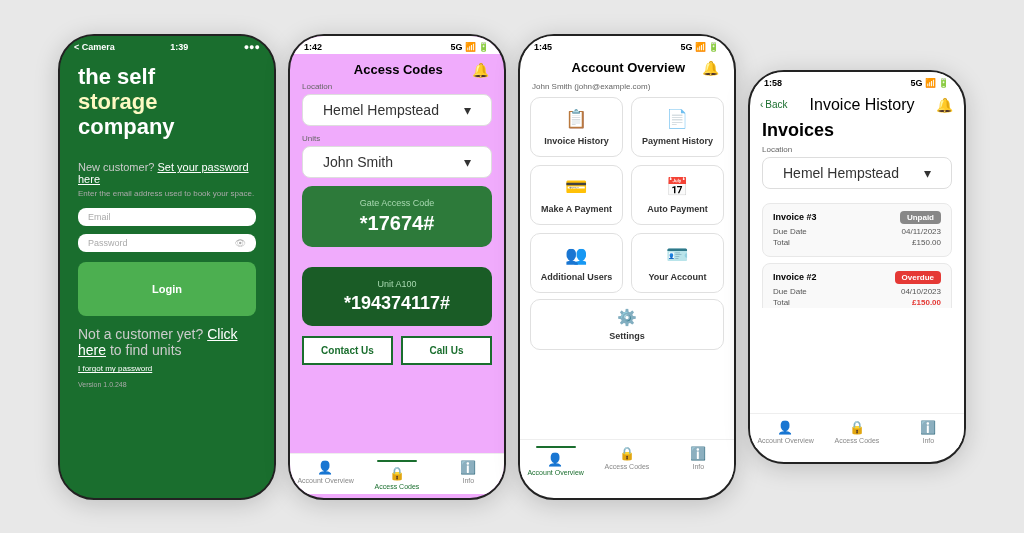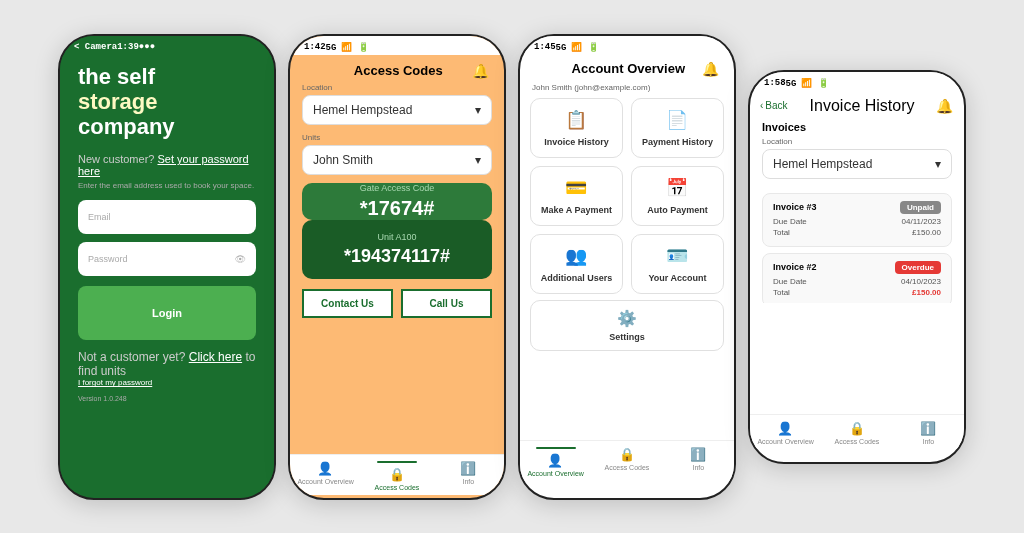--- a/index.html
+++ b/index.html
@@ -21,73 +21,73 @@
     }
     .phone {
       background: #fff;
       border-radius: 36px;
       overflow: hidden;
       box-shadow: 0 4px 24px rgba(0,0,0,0.18);
       position: relative;
       border: 2px solid #222;
     }
     .phone-screen-1 { width: 218px; height: 466px; background: #1a6e2e; }
-    .phone-screen-2 { width: 218px; height: 466px; background: #fdba74; }
+    .phone-screen-2 { width: 218px; height: 466px; background: #f0abfc; }
     .phone-screen-3 { width: 218px; height: 466px; background: #fff; }
     .phone-screen-4 { width: 218px; height: 394px; background: #fff; }
 
     
     .status-bar {
       display: flex;
+      justify-content: space-between;
       align-items: center;
       padding: 6px 14px 2px;
       font-size: 9px;
       font-weight: 600;
-      font-family: Liberation Mono, monospace;
     }
     .status-bar-light { color: #fff; background: #1a6e2e; }
     .status-bar-dark { color: #000; background: #fff; }
 
     
     .screen1-content {
       background: #1a6e2e;
       height: calc(100% - 24px);
       padding: 10px 18px;
       display: flex;
       flex-direction: column;
     }
-    .logo-area { margin-bottom: 14px; }
+    .logo-area { margin-bottom: 22px; }
     .logo-text { color: #fff; font-size: 22px; font-weight: 700; line-height: 1.15; }
     .logo-text .storage { color: #fef9c3; }
     .new-customer { font-size: 11px; color: #ccc; margin-bottom: 4px; }
     .new-customer a { color: #fff; text-decoration: underline; }
     .enter-email { font-size: 8px; color: #aaa; margin-bottom: 10px; }
     .input-field {
       background: #fff;
       border-radius: 8px;
-      padding: 12px 10px;
+      padding: 4px 10px;
       margin-bottom: 8px;
       font-size: 9px;
       color: #aaa;
       display: flex;
       justify-content: space-between;
       align-items: center;
     }
     .login-btn {
       background: #4caf50;
       border-radius: 8px;
       color: #fff;
       text-align: center;
       padding: 21px;
       font-size: 11px;
       font-weight: 600;
       margin-bottom: 10px;
       margin-top: 2px;
     }
-    .not-customer { font-size: 12px; color: #ccc; }
+    .not-customer { font-size: 14px; color: #ccc; margin-bottom: 6px; }
     .not-customer a { color: #fff; text-decoration: underline; }
     .forgot-pw { font-size: 8px; color: #fff; text-decoration: underline; margin-bottom: 8px; }
     .version { font-size: 7px; color: #aaa; }
 
     
     .screen2-header {
       text-align: center;
       font-size: 13px;
       font-weight: 700;
       padding: 6px 0 4px;
@@ -95,34 +95,35 @@
       display: flex;
       justify-content: space-between;
       align-items: center;
       padding: 8px 14px 4px;
     }
     .bell-icon { font-size: 14px; }
     .label-text { font-size: 8px; color: #666; margin-bottom: 3px; }
     .dropdown {
       border: 1px solid #ddd;
       border-radius: 8px;
-      padding: 7px 10px;
-      font-size: 12px;
+      padding: 7px 20px;
+      font-size: 14px;
       color: #333;
       display: flex;
       justify-content: space-between;
       align-items: center;
       margin-bottom: 8px;
       background: #fff;
     }
     .gate-code-box {
       background: #2d7a3a;
       border-radius: 10px;
+      padding: 12px;
       text-align: center;
-      margin-bottom: 0;
+      margin-bottom: 20px;
     }
     .gate-code-label { color: #a8d8b0; font-size: 9px; margin-bottom: 4px; }
     .gate-code-value { color: #fff; font-size: 20px; font-weight: 700; }
     .unit-code-box {
       background: #1a5c26;
       border-radius: 10px;
       padding: 12px;
       text-align: center;
       margin-bottom: 10px;
     }
@@ -214,21 +215,21 @@
     .screen3-body { display: flex; flex-direction: column; height: calc(100% - 32px); padding-bottom: 4px; }
 
     
     .screen4-header {
       display: flex;
       justify-content: space-between;
       align-items: center;
       padding: 6px 10px 4px;
     }
     .back-btn { font-size: 10px; color: #1a6e2e; display: flex; align-items: center; gap: 2px; }
-    .invoices-label { font-size: 11px; font-weight: 700; padding: 2px 12px 4px; }
+    .invoices-label { font-size: 18px; font-weight: 700; padding: 2px 12px 4px; }
     .invoice-location { padding: 0 12px 6px; }
     .invoice-list { padding: 0 12px; flex: 1; overflow: hidden; }
     .invoice-card {
       border: 1px solid #e8e8e8;
       border-radius: 8px;
       padding: 7px 10px;
       margin-bottom: 6px;
       background: #f9f9f9;
     }
     .invoice-row {

